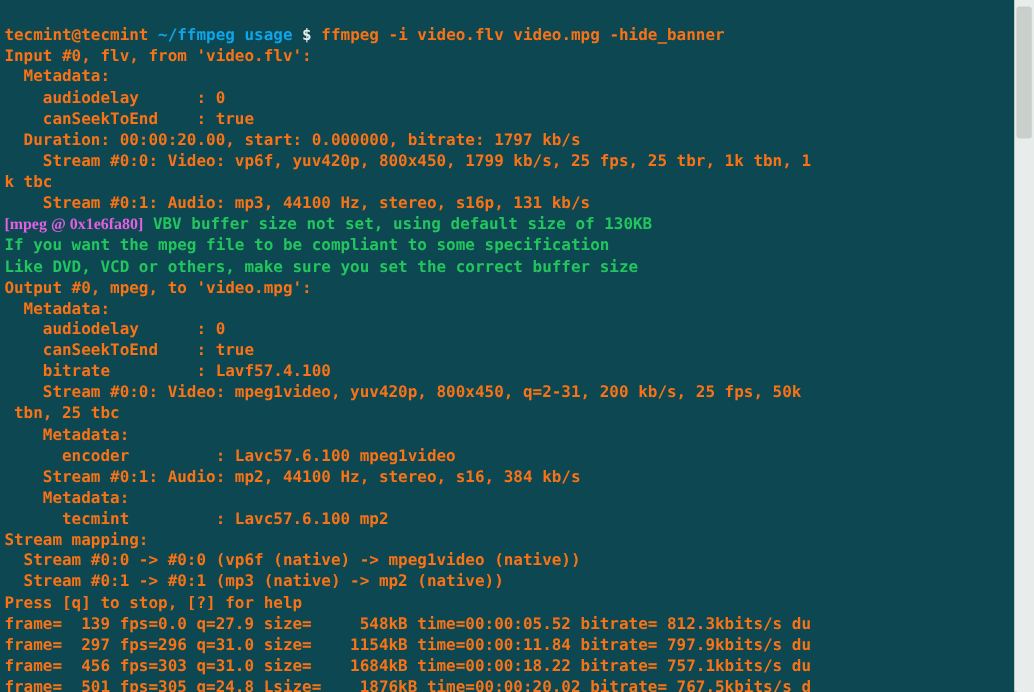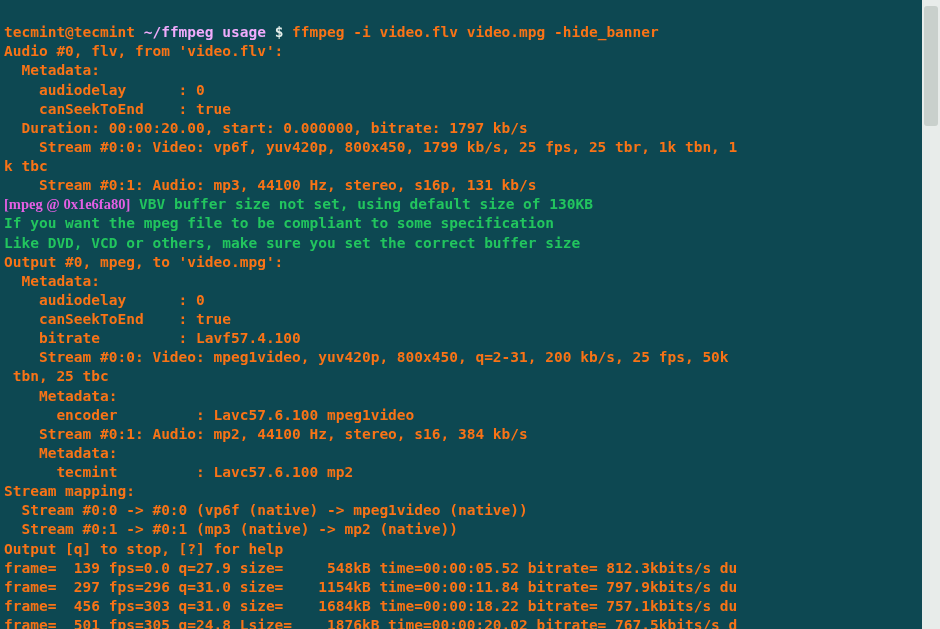--- a/index.html
+++ b/index.html
@@ -30,30 +30,30 @@
   .scrollbar::after{
     content:"";
     position:absolute;
     left:2px; right:2px;
     top:6px; height:120px;
     background:#c9d0cc;
     border-radius:3px;
   }
   .green   { color: #f97316; }
   .white   { color: #e4eeea; }
-  .cyan    { color: #f0abfc; }
+  .cyan    { color: #0ea5e9; }
   .yellow  { color: #22c55e; }
   .magenta { color: #e45fe4; font-family: Liberation Serif, serif; }
 </style>
 </head>
 <body>
 
 <div id="term">
 <span><span class="green">tecmint@tecmint</span><span class="white"> </span><span class="cyan">~/ffmpeg usage</span><span class="white"> $ </span><span class="green">ffmpeg -i video.flv video.mpg -hide_banner</span></span>
-<span class="green">Audio #0, flv, from 'video.flv':</span>
+<span class="green">Input #0, flv, from 'video.flv':</span>
 <span class="green">  Metadata:</span>
 <span class="green">    audiodelay      : 0</span>
 <span class="green">    canSeekToEnd    : true</span>
 <span class="green">  Duration: 00:00:20.00, start: 0.000000, bitrate: 1797 kb/s</span>
 <span class="green">    Stream #0:0: Video: vp6f, yuv420p, 800x450, 1799 kb/s, 25 fps, 25 tbr, 1k tbn, 1</span>
 <span class="green">k tbc</span>
 <span class="green">    Stream #0:1: Audio: mp3, 44100 Hz, stereo, s16p, 131 kb/s</span>
 <span><span class="magenta">[mpeg @ 0x1e6fa80]</span><span class="yellow"> VBV buffer size not set, using default size of 130KB</span></span>
 <span class="yellow">If you want the mpeg file to be compliant to some specification</span>
 <span class="yellow">Like DVD, VCD or others, make sure you set the correct buffer size</span>
@@ -65,20 +65,20 @@
 <span class="green">    Stream #0:0: Video: mpeg1video, yuv420p, 800x450, q=2-31, 200 kb/s, 25 fps, 50k</span>
 <span class="green"> tbn, 25 tbc</span>
 <span class="green">    Metadata:</span>
 <span class="green">      encoder         : Lavc57.6.100 mpeg1video</span>
 <span class="green">    Stream #0:1: Audio: mp2, 44100 Hz, stereo, s16, 384 kb/s</span>
 <span class="green">    Metadata:</span>
 <span class="green">      tecmint         : Lavc57.6.100 mp2</span>
 <span class="green">Stream mapping:</span>
 <span class="green">  Stream #0:0 -&gt; #0:0 (vp6f (native) -&gt; mpeg1video (native))</span>
 <span class="green">  Stream #0:1 -&gt; #0:1 (mp3 (native) -&gt; mp2 (native))</span>
-<span class="green">Output [q] to stop, [?] for help</span>
+<span class="green">Press [q] to stop, [?] for help</span>
 <span class="green">frame=  139 fps=0.0 q=27.9 size=     548kB time=00:00:05.52 bitrate= 812.3kbits/s du</span>
 <span class="green">frame=  297 fps=296 q=31.0 size=    1154kB time=00:00:11.84 bitrate= 797.9kbits/s du</span>
 <span class="green">frame=  456 fps=303 q=31.0 size=    1684kB time=00:00:18.22 bitrate= 757.1kbits/s du</span>
 <span class="green">frame=  501 fps=305 q=24.8 Lsize=    1876kB time=00:00:20.02 bitrate= 767.5kbits/s d</span>
 </div>
 
 <div class="scrollbar"></div>
 
 </body></html>

